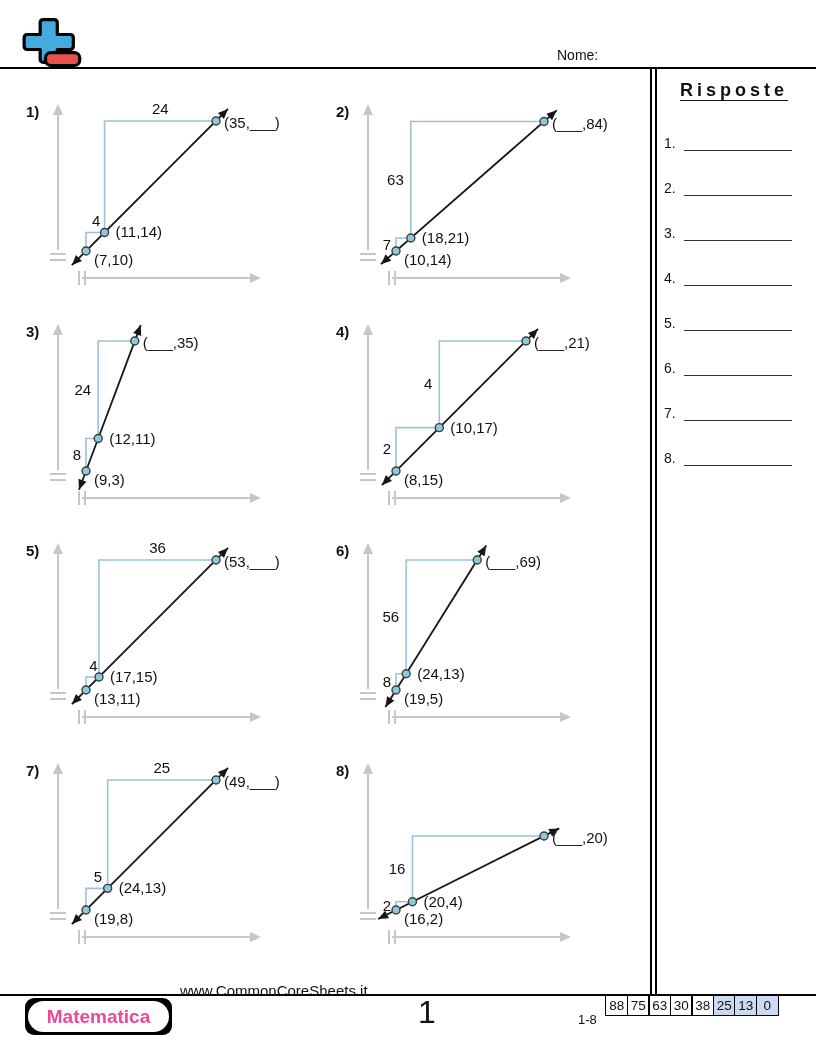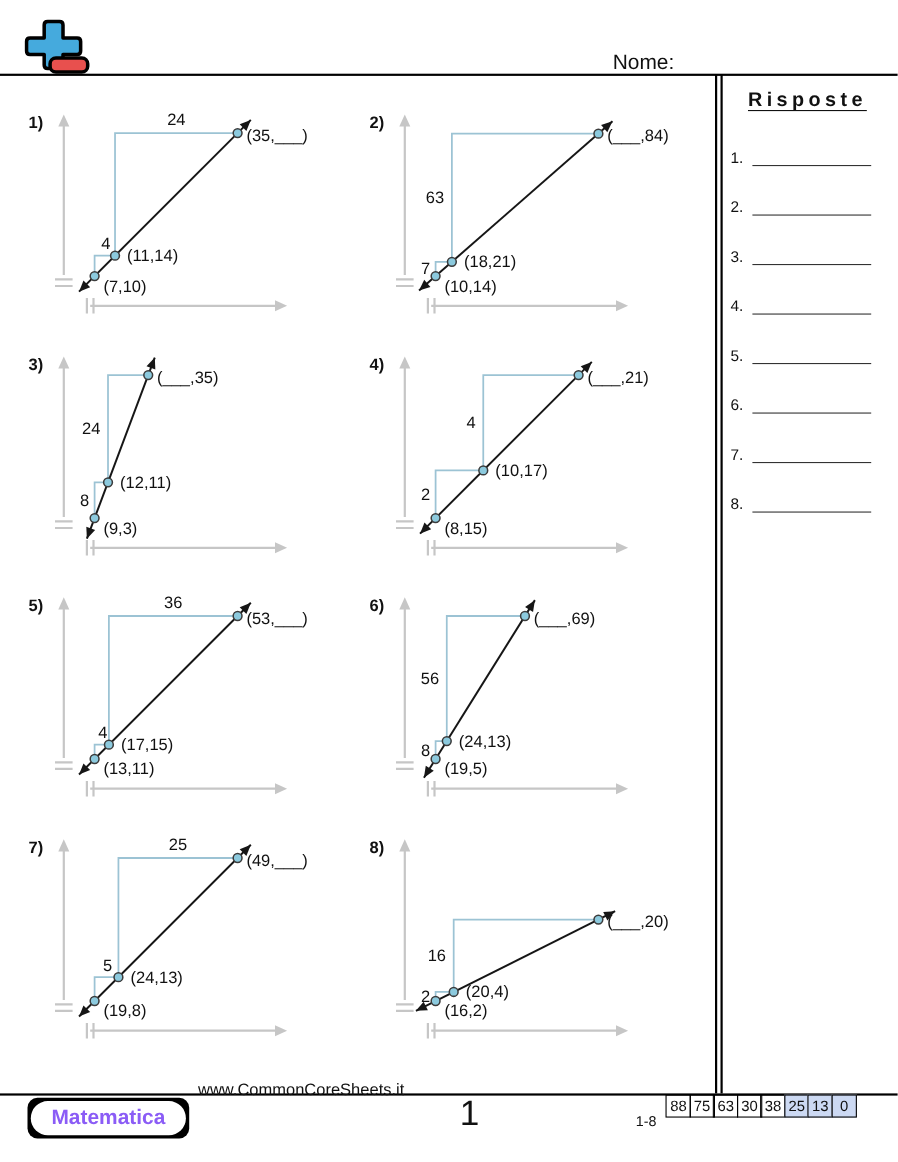--- a/index.html
+++ b/index.html
@@ -3,36 +3,36 @@
 <meta charset="utf-8">
 <style>
   html,body{margin:0;padding:0;background:#fff}
   body{width:816px;height:1056px;position:relative;font-family:"Liberation Sans",sans-serif;color:#111;overflow:hidden}
   .page{position:absolute;inset:0;background:#fff}
   .rule{position:absolute;left:0;width:816px;height:2px;background:#000}
   .header-rule{top:67px}
   .footer-rule{top:994px}
   .brand-icon{position:absolute;left:22px;top:14px}
   .title{position:absolute;left:125px;top:46px;font-size:17px;white-space:nowrap}
-  .name-label{position:absolute;left:557px;top:47px;font-size:19px}
+  .name-label{position:absolute;left:557px;top:47px;font-size:14px}
   .instruction{position:absolute;left:22px;top:73px;font-size:15.5px;font-weight:bold}
   .problems{position:absolute;left:16px;top:99px;display:grid;grid-template-columns:310px 310px;grid-auto-rows:219.5px}
   .problem{position:relative}
   .pnum{position:absolute;left:10px;top:4px;font-weight:bold;font-size:15px}
   .diagram{position:absolute;left:4px;top:0}
   .diagram text{font-size:15px;fill:#111;font-family:"Liberation Sans",sans-serif}
   .answers{position:absolute;left:650px;top:68px;width:166px;height:926px;border-left:2px solid #000;box-sizing:border-box}
   .answers::before{content:"";position:absolute;left:3px;top:0;bottom:0;width:2px;background:#000}
   .answers-title{margin-top:12px;text-align:center;font-size:18px;font-weight:bold;letter-spacing:4px;text-decoration:underline;text-underline-offset:4px}
   .answers-list{margin-top:30px;padding:0 24px 0 12px}
   .answer-row{display:flex;align-items:flex-end;height:20px;margin-bottom:25px}
   .anum{font-size:14px;margin-right:8px}
   .aline{flex:1;border-bottom:1.5px solid #333}
   .logo{position:absolute;left:25px;top:998px;width:147px;height:37px;background:#000;border-radius:9px}
-  .logo-inner{position:absolute;inset:3px;background:#fff;border-radius:17px;display:flex;align-items:center;justify-content:center;font-weight:bold;font-size:19px;color:#8b5cf6}
+  .logo-inner{position:absolute;inset:3px;background:#fff;border-radius:17px;display:flex;align-items:center;justify-content:center;font-weight:bold;font-size:19px;color:#ec4899}
   .website{position:absolute;left:180px;top:982px;font-size:15px}
   .pagenum{position:absolute;left:418px;top:994px;font-size:32px}
   .score{position:absolute;left:578px;top:995px;display:flex;align-items:flex-start}
   .score-label{font-size:13px;margin-right:10px;margin-top:17px}
   .score-table{display:flex}
   .score-cell{width:21px;height:19px;border:1.5px solid #000;margin-left:-1.5px;display:flex;align-items:center;justify-content:center;font-size:13.5px}
   .score-cell.hl{background:var(--hl,#ccd9f3)}
 </style>
 </head>
 <body>

